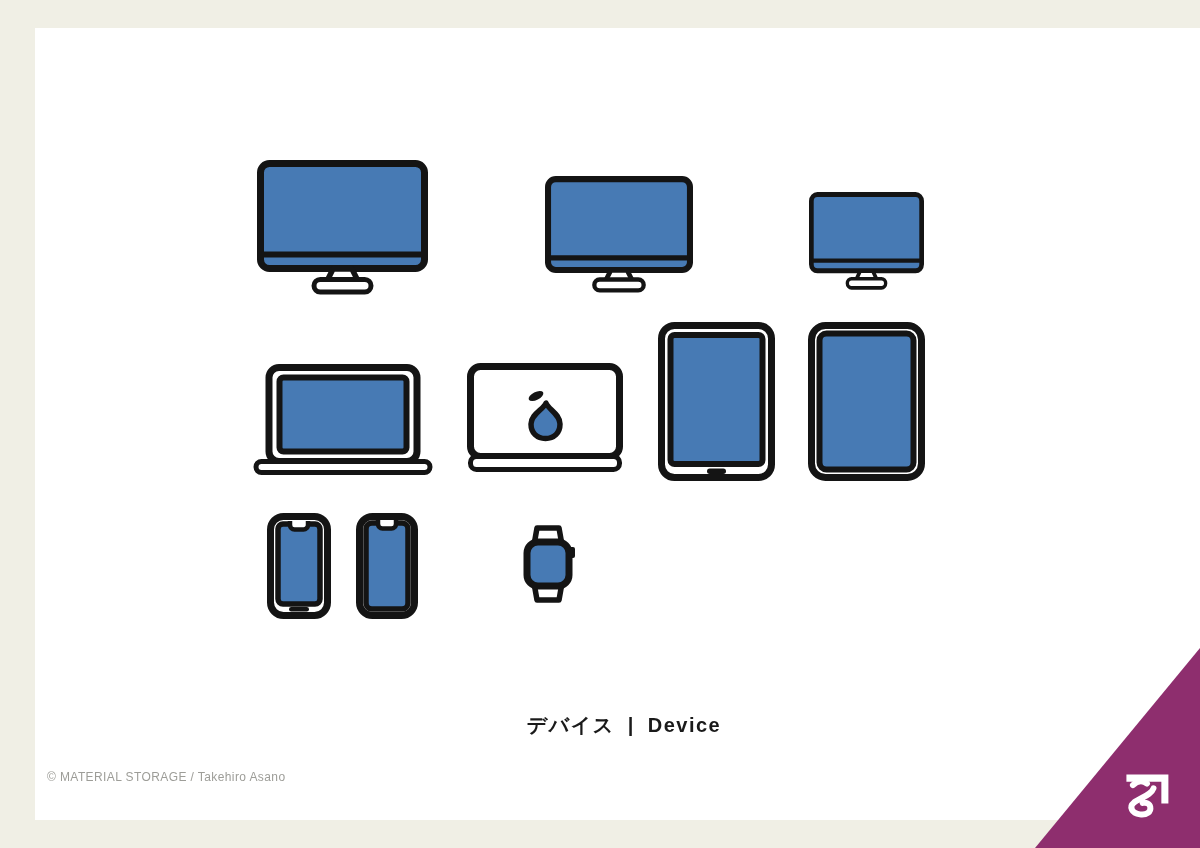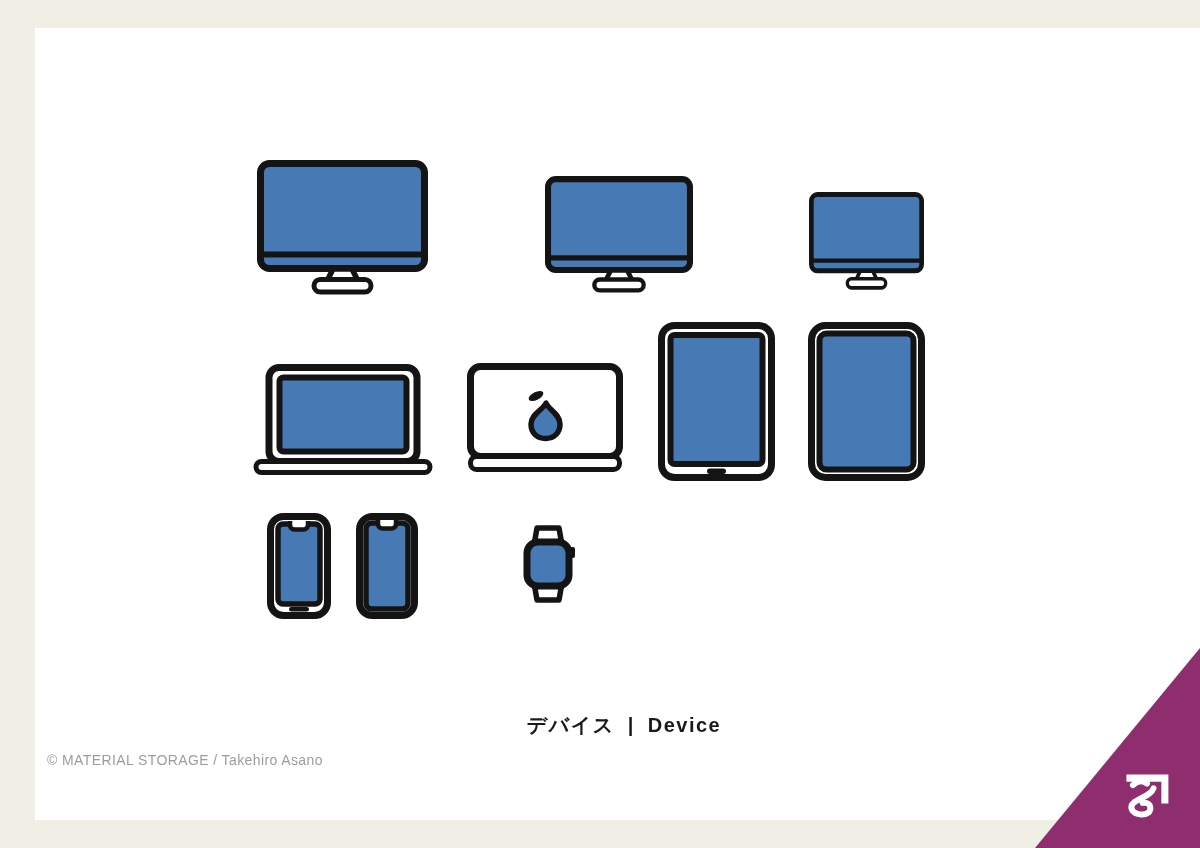--- a/index.html
+++ b/index.html
@@ -19,21 +19,21 @@
   .sk{stroke:var(--outline);stroke-linejoin:round}
   .f-blue{fill:var(--device-fill)}
   .f-white{fill:var(--card)}
   .f-ink{fill:var(--outline)}
   .title{
     position:absolute;left:0;top:684px;width:100%;text-align:center;
     font-weight:700;font-size:20px;letter-spacing:1.5px;color:var(--title-text);
   }
   .title .divider{margin:0 13px;font-weight:700}
   .credit{
-    position:absolute;left:12px;top:724px;font-size:14px;letter-spacing:.4px;
+    position:absolute;left:12px;top:742px;font-size:12px;letter-spacing:.4px;
     color:var(--credit-text);
   }
   .corner{
     position:absolute;right:0;bottom:0;width:165px;height:200px;
     background:var(--accent-corner);
     clip-path:polygon(100% 0,0 100%,100% 100%);
     z-index:5;
   }
   .corner .logo{position:absolute;left:86px;top:122px;width:52px;height:52px}
   .corner .logo path{stroke:var(--logo-white);fill:none}

